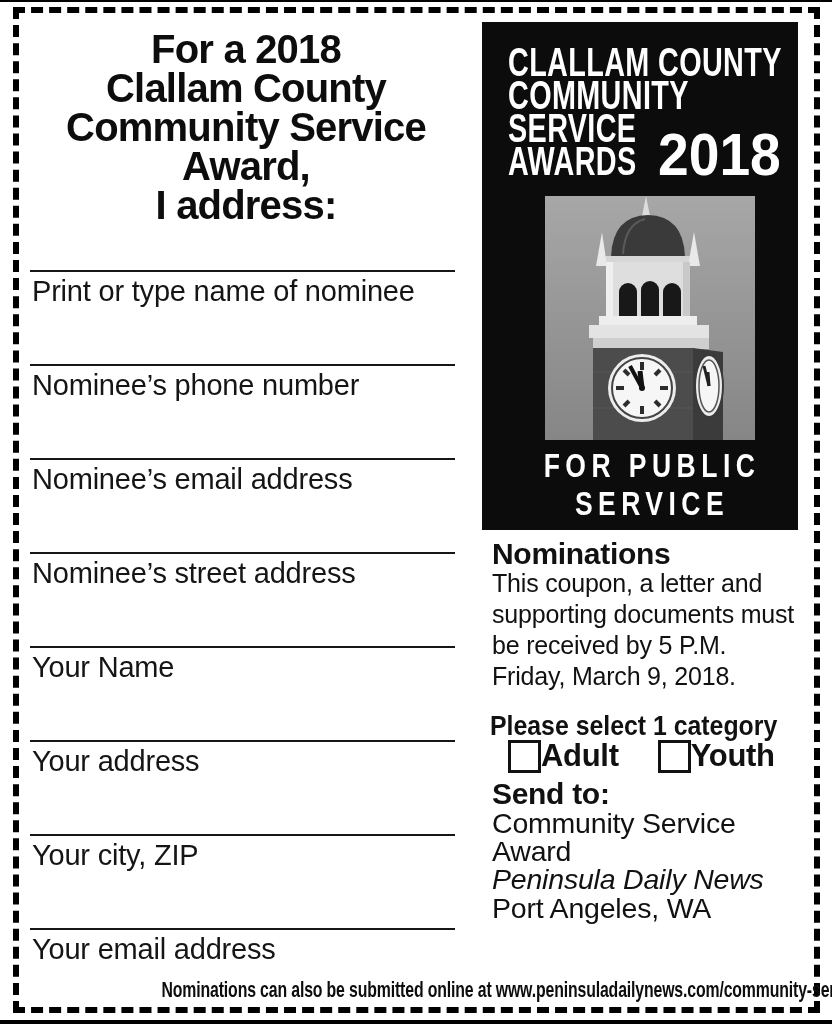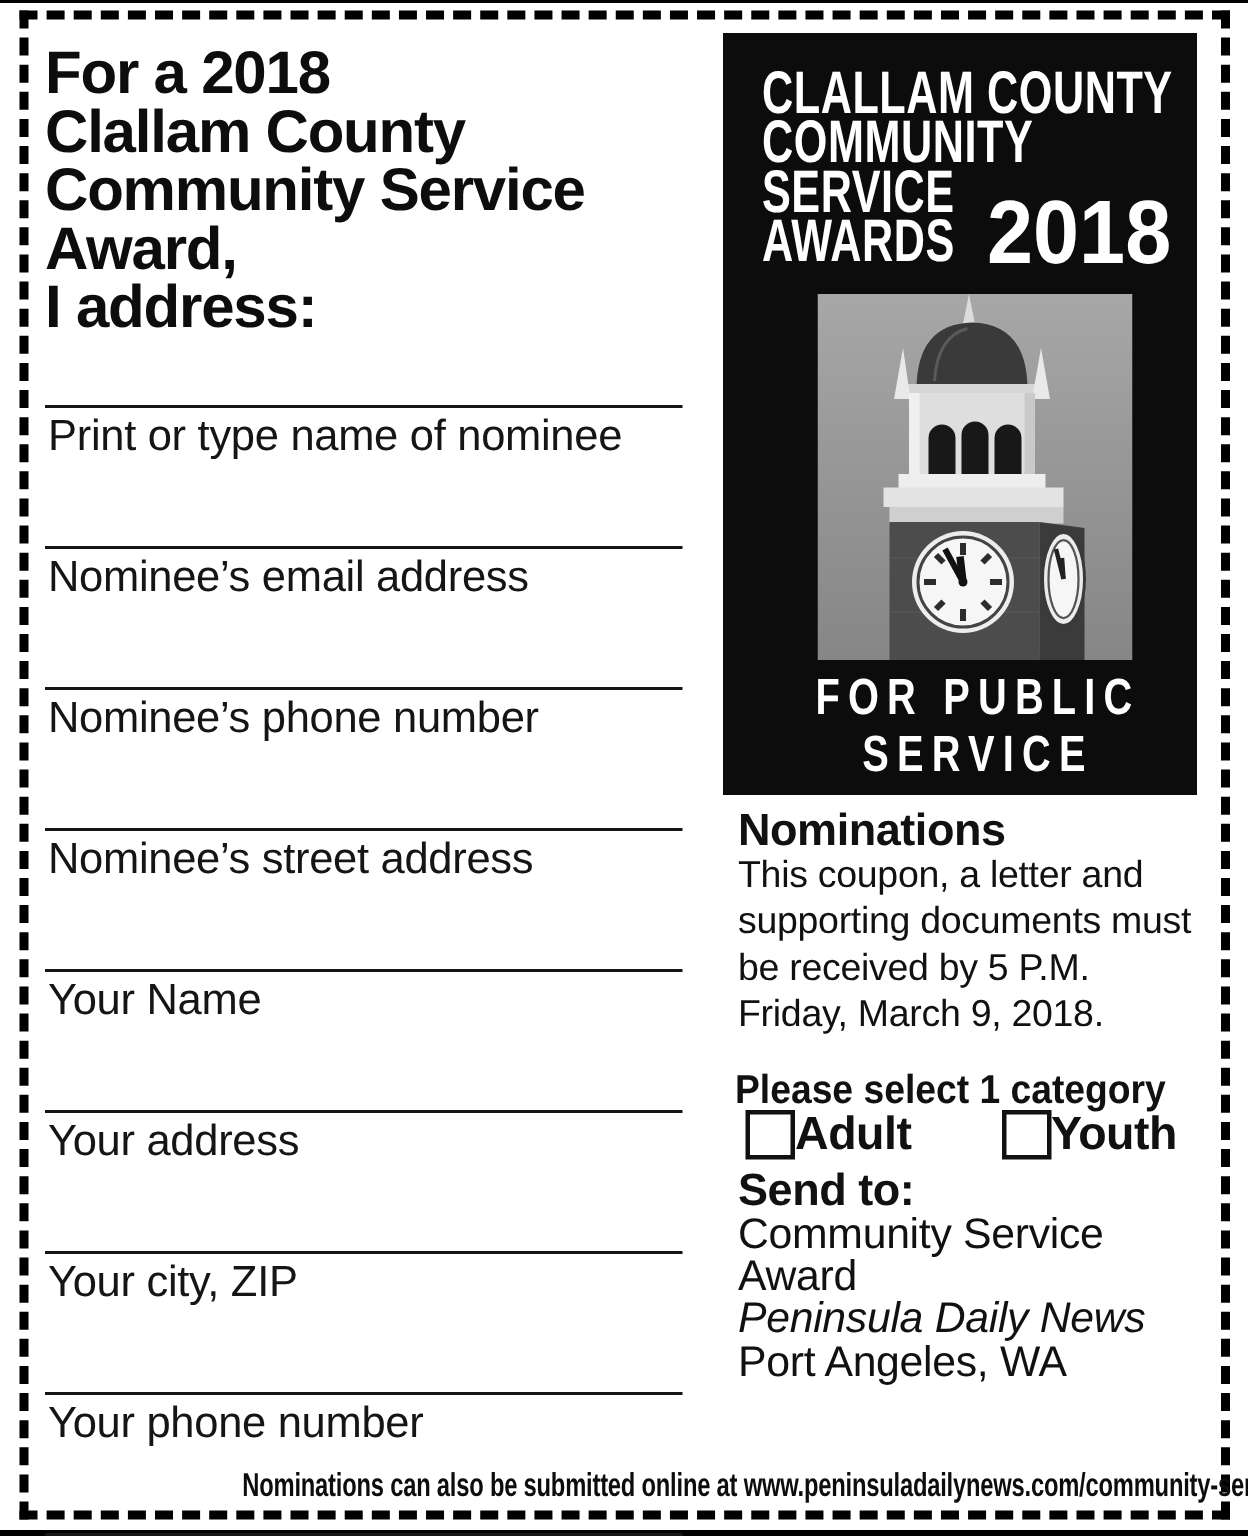--- a/index.html
+++ b/index.html
@@ -12,21 +12,21 @@
   .scan-edge.top{top:0;height:2px;}
   .scan-edge.bottom{bottom:0;height:4px;}
   .border-frame{
     position:absolute;top:7px;left:13px;right:12px;bottom:11px;
     border:6px dashed #000;pointer-events:none;
   }
 
   
   .left-col{position:absolute;left:30px;top:30px;width:432px;}
   .headline{
-    font-weight:bold;font-size:40px;line-height:39px;text-align:left;
+    font-weight:bold;font-size:40px;line-height:39px;text-align:center;
     letter-spacing:-0.8px;color:#0d0d0d;
   }
   .fields{margin-top:45px;}
   .field{height:94px;position:relative;}
   .write-line{border-top:2px solid #161616;height:0;width:425px;}
   .field-label{font-size:29px;letter-spacing:-0.2px;padding:3px 0 0 2px;color:#151515;}
 
   
   .right-col{position:absolute;left:482px;top:22px;width:330px;}
   .poster{position:relative;width:316px;height:508px;background:#0c0c0c;color:#fff;}
@@ -37,21 +37,21 @@
     transform:scaleX(0.92);transform-origin:left center;}
   .tower{position:absolute;left:63px;top:174px;width:210px;height:244px;display:block;}
   .tagline{position:absolute;top:424px;left:12px;width:316px;text-align:center;}
   .tagline-line{display:block;font-weight:bold;font-size:34px;line-height:38px;
     letter-spacing:7px;white-space:nowrap;transform:scaleX(0.78);transform-origin:center;}
 
   .nominations-heading{position:absolute;top:516px;left:10px;font-weight:bold;font-size:30px;line-height:32px;letter-spacing:-0.3px;}
   .nominations-body{position:absolute;top:546px;left:10px;width:312px;font-size:25px;line-height:31px;letter-spacing:-0.2px;}
   .category-prompt{position:absolute;top:689px;left:8px;font-weight:bold;font-size:27px;white-space:nowrap;
     transform:scaleX(0.92);transform-origin:left center;}
-  .checkbox-row{position:absolute;top:716px;left:15px;display:flex;align-items:flex-start;gap:21px;}
+  .checkbox-row{position:absolute;top:716px;left:26px;display:flex;align-items:flex-start;}
   .cat{display:flex;align-items:center;}
   .cat + .cat{margin-left:39px;}
   .checkbox{display:inline-block;width:27px;height:27px;border:3px solid #111;background:#fff;}
   .cat-label{font-weight:bold;font-size:31px;letter-spacing:-0.3px;}
   .send-to{position:absolute;top:757px;left:10px;width:320px;}
   .send-to-heading{font-weight:bold;font-size:30px;line-height:30px;letter-spacing:-0.3px;}
   .addr{font-size:28.5px;line-height:28.2px;letter-spacing:-0.2px;}
   .addr.italic{font-style:italic;}
 
   
@@ -75,45 +75,41 @@
     <div>I address:</div>
   </div>
 
   <div class="fields">
     <div class="field">
       <div class="write-line"></div>
       <div class="field-label">Print or type name of nominee</div>
     </div>
     <div class="field">
       <div class="write-line"></div>
+      <div class="field-label">Nominee’s phone number</div>
+    </div>
+    <div class="field">
+      <div class="write-line"></div>
       <div class="field-label">Nominee’s email address</div>
     </div>
     <div class="field">
       <div class="write-line"></div>
-      <div class="field-label">Nominee’s phone number</div>
-    </div>
-    <div class="field">
-      <div class="write-line"></div>
       <div class="field-label">Nominee’s street address</div>
     </div>
     <div class="field">
       <div class="write-line"></div>
       <div class="field-label">Your Name</div>
     </div>
     <div class="field">
       <div class="write-line"></div>
       <div class="field-label">Your address</div>
     </div>
     <div class="field">
       <div class="write-line"></div>
       <div class="field-label">Your city, ZIP</div>
-    </div>
-    <div class="field">
-      <div class="write-line"></div>
-      <div class="field-label">Your phone number</div>
     </div>
     <div class="field">
       <div class="write-line"></div>
       <div class="field-label">Your email address</div>
     </div>
   </div>
 </div>
 
 <div class="right-col">
   <div class="poster">

